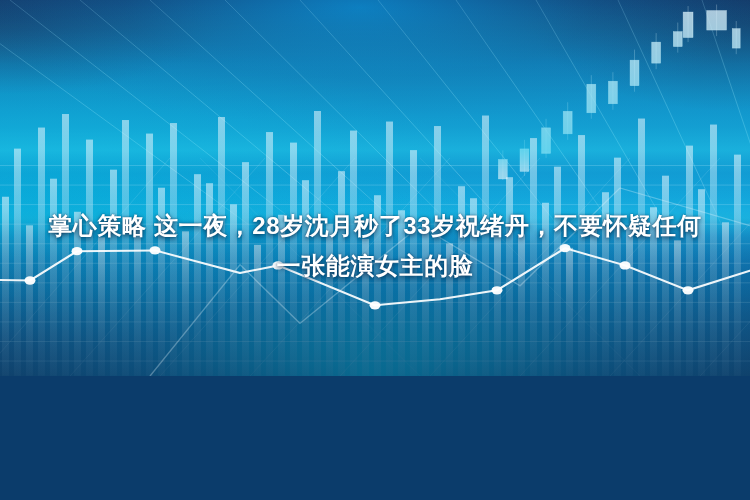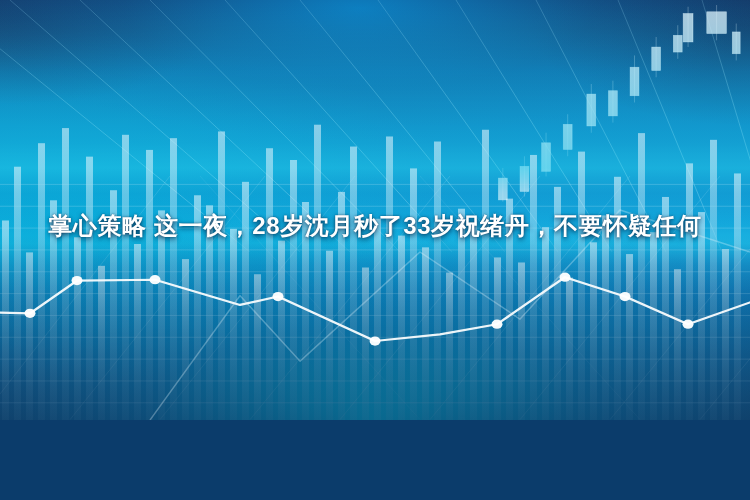--- a/index.html
+++ b/index.html
@@ -1,17 +1,17 @@
 <!DOCTYPE html>
 <html><head>
 <meta charset="utf-8">
 <style>
   html,body{margin:0;padding:0;background:#0b3c6b;}
   #stage{
-    position:relative;width:750px;height:420px;overflow:hidden;
+    position:relative;width:750px;height:376px;overflow:hidden;
     font-family:"Liberation Sans","DejaVu Sans",sans-serif;
     background:#0f5f9e;
   }
   .layer{position:absolute;inset:0;}
 
   
   .bg-base{
     background:
       radial-gradient(120% 85% at 50% 100%, rgba(0,200,235,.95) 0%, rgba(0,160,215,.55) 26%, rgba(0,110,180,0) 58%),
       radial-gradient(90% 70% at 8% 50%, rgba(0,175,215,.55) 0%, rgba(0,120,180,0) 60%),
@@ -283,15 +283,16 @@
         <circle cx="565" cy="330" r="5.5"></circle>
         <circle cx="625" cy="353" r="5.5"></circle>
         <circle cx="688" cy="386" r="5.5"></circle>
       </g>
       <polyline fill="none" stroke="#eaf8ff" stroke-opacity=".30" stroke-width="1.6" stroke-linejoin="round" points="150,500 240,352 300,430 420,300 520,380 620,250 750,300"></polyline>
     </svg>
   </div>
 
   <div class="headline">
     <span class="ln">掌心策略 这一夜，28岁沈月秒了33岁祝绪丹，不要怀疑任何</span>
+    <span class="ln">一张能演女主的脸</span>
   </div>
 
 </div>
 
 </body></html>

